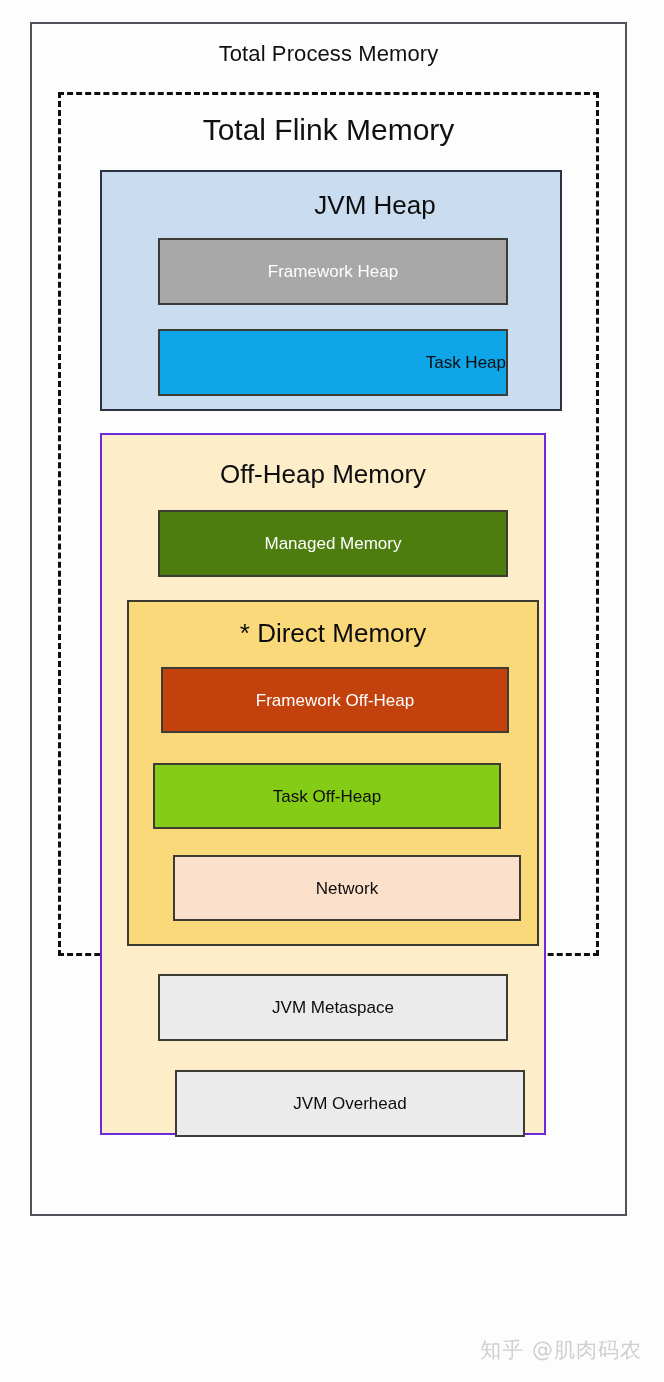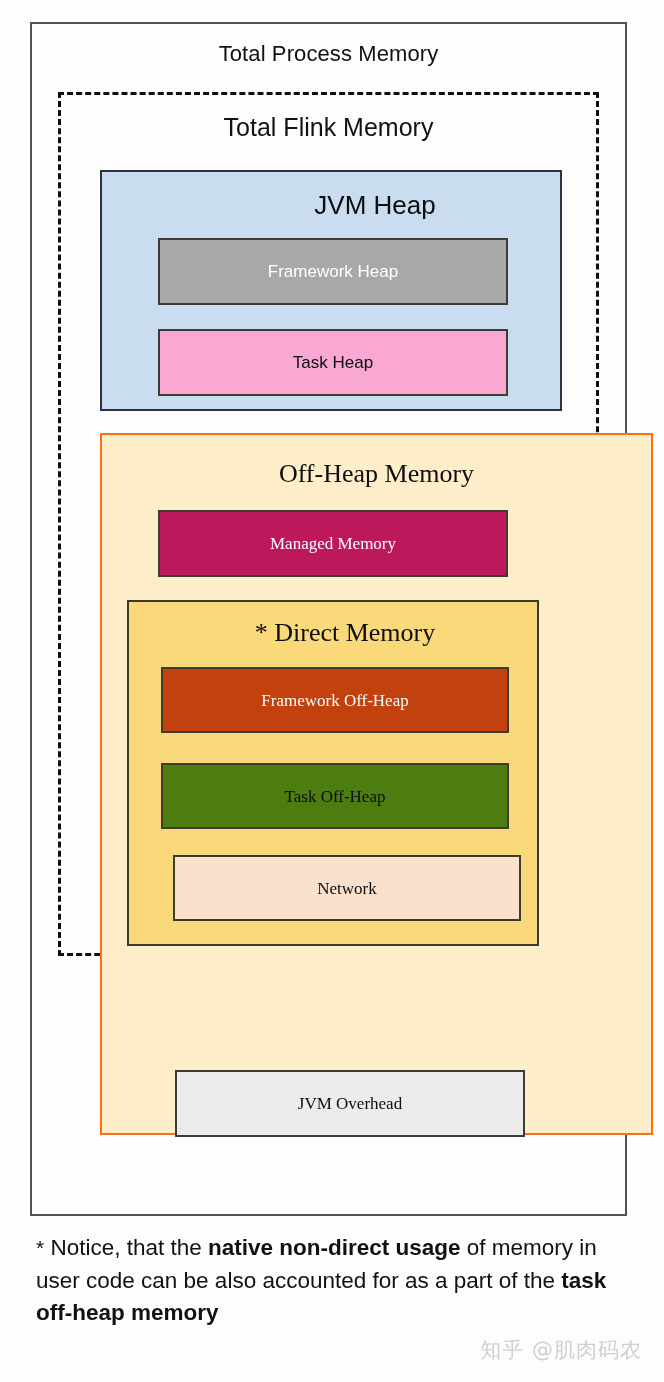--- a/index.html
+++ b/index.html
@@ -53,21 +53,21 @@
     border: 3px dashed #0e0e0e;
     background: transparent;
     pointer-events: none;
   }
   .flink-title {
     position: absolute;
     left: 58px;
     top: 113px;
     width: 541px;
     text-align: center;
-    font-size: 25px;
+    font-size: 30px;
     color: #111111;
   }
 
   
   .heap-box {
     position: absolute;
     left: 100px;
     top: 170px;
     width: 462px;
     height: 241px;
@@ -84,26 +84,25 @@
     font-size: 26px;
     color: #0d0d0d;
     padding-left: 44px;
   }
 
   
   .offheap-box {
     position: absolute;
     left: 100px;
     top: 433px;
-    width: 553px;
+    width: 446px;
     height: 702px;
     box-sizing: border-box;
-    border: 2px solid #f97316;
+    border: 2px solid #6d28d9;
     background: #fdeec9;
-    font-family: Liberation Serif, serif;
   }
   .offheap-title {
     position: absolute;
     left: 0;
     top: 24px;
     width: 100%;
     text-align: center;
     font-size: 26px;
     color: #0d0d0d;
   }
@@ -120,21 +119,20 @@
     background: #f9d97a;
   }
   .direct-title {
     position: absolute;
     left: 0;
     top: 16px;
     width: 100%;
     text-align: center;
     font-size: 26px;
     color: #0d0d0d;
-    padding-left: 12px;
   }
 
   
   .bar {
     position: absolute;
     box-sizing: border-box;
     border: 2px solid #3c3c34;
     display: flex;
     align-items: center;
     justify-content: center;
@@ -184,53 +182,53 @@
   <div class="flink-box"></div>
   <div class="flink-title">Total Flink Memory</div>
 
   <div class="heap-box">
     <div class="heap-title">JVM Heap</div>
 
     <div class="bar dark" style="left:56px; top:66px; width:350px; height:67px; background:#a8a8a8;">
       <span>Framework Heap</span>
     </div>
 
-    <div class="bar light" style="left:56px; top:157px; width:350px; height:67px; background:#f9a8d4;">
+    <div class="bar light" style="left:56px; top:157px; width:350px; height:67px; background:#0ea5e9;justify-content:flex-end;">
       <span>Task Heap</span>
     </div>
   </div>
 
   <div class="offheap-box">
     <div class="offheap-title">Off-Heap Memory</div>
 
-    <div class="bar dark" style="left:56px; top:75px; width:350px; height:67px; background:#be185d;">
+    <div class="bar dark" style="left:56px; top:75px; width:350px; height:67px; background:#4d7c0f;">
       <span>Managed Memory</span>
     </div>
 
     <div class="direct-box">
       <div class="direct-title">* Direct Memory</div>
 
       <div class="bar dark" style="left:32px; top:65px; width:348px; height:66px; background:#c2410c;">
         <span>Framework Off-Heap</span>
       </div>
 
-      <div class="bar light" style="left:32px; top:161px; width:348px; height:66px; background:#4d7c0f;">
+      <div class="bar light" style="left:24px; top:161px; width:348px; height:66px; background:#84cc16;">
         <span>Task Off-Heap</span>
       </div>
 
       <div class="bar light" style="left:44px; top:253px; width:348px; height:66px; background:#fbe0cc;">
         <span>Network</span>
       </div>
     </div>
 
+    <div class="bar light" style="left:56px; top:539px; width:350px; height:67px; background:#ebebeb;">
+      <span>JVM Metaspace</span>
+    </div>
 
     <div class="bar light" style="left:56px; top:635px; width:350px; height:67px; background:#ebebeb;margin-left:17px;">
       <span>JVM Overhead</span>
     </div>
   </div>
 
-  <div class="footnote">
-    <span class="fn-star">*</span><span> Notice, that the </span><b>native non-direct usage</b><span> of memory in user code can be also accounted for as a part of the </span><b>task off-heap memory</b>
-  </div>
 
   <div class="watermark">知乎 @肌肉码农</div>
 
 </div>
 
 </body></html>

